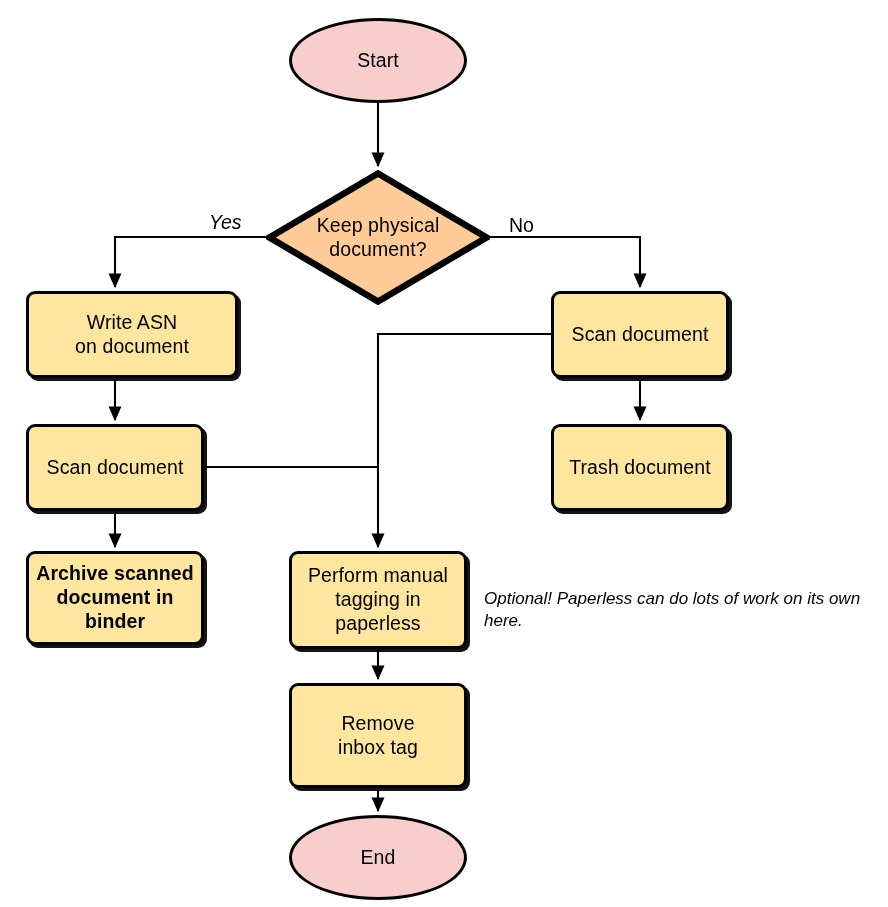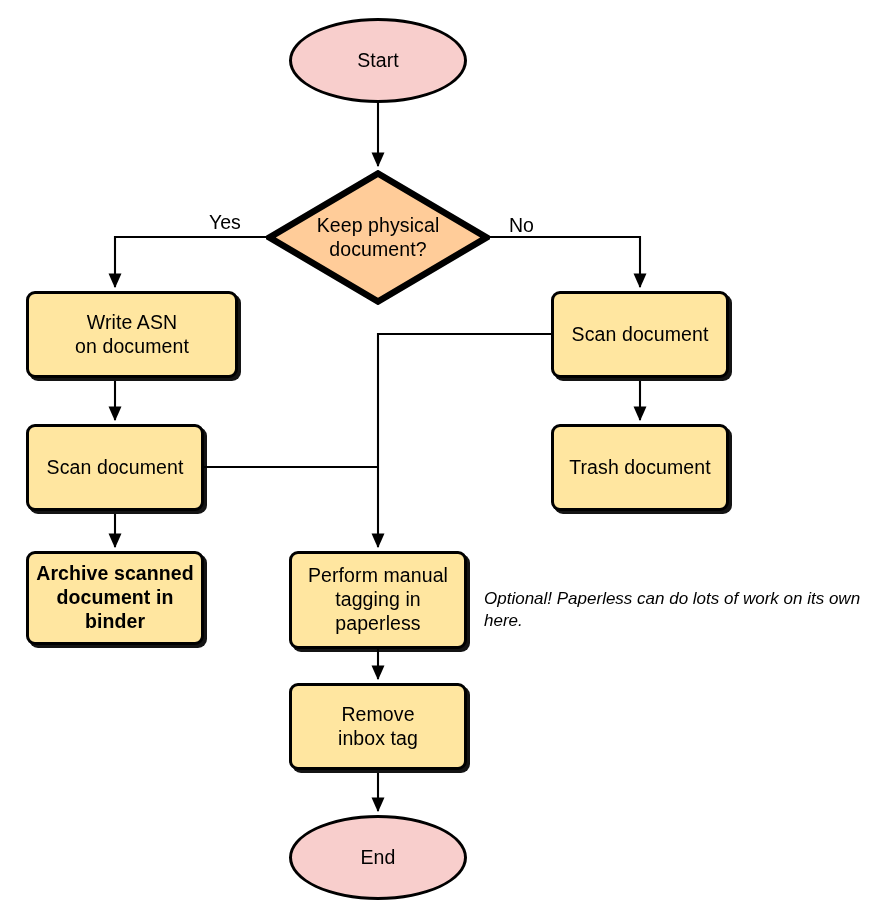--- a/index.html
+++ b/index.html
@@ -153,28 +153,28 @@
   <div class="node process" style="left:551px; top:424px; width:178px; height:87px;align-items:center;">
     <span>Trash document</span>
   </div>
 
   <div class="node process" style="left:289px; top:551px; width:178px; height:98px;">
     <span>Perform manual
 tagging in
 paperless</span>
   </div>
 
-  <div class="node process" style="left:289px; top:683px; width:178px; height:87px;">
+  <div class="node process" style="left:289px; top:683px; width:178px; height:105px;">
     <span>Remove
 inbox tag</span>
   </div>
 
   <div class="node terminator" style="left:289px; top:815px; width:178px; height:85px;">
     <span>End</span>
   </div>
 
-  <div class="edge-label" style="left:209px; top:211px;">Yes</div>
+  <div class="edge-label" style="left:209px; top:211px;font-style:italic;">Yes</div>
 
   <div class="edge-label" style="left:509px; top:214px;">No</div>
 
   <div class="note" style="left:484px; top:588px; width:404px;">Optional! Paperless can do lots of work on its own here.</div>
 
 </div>
 
 </body></html>

